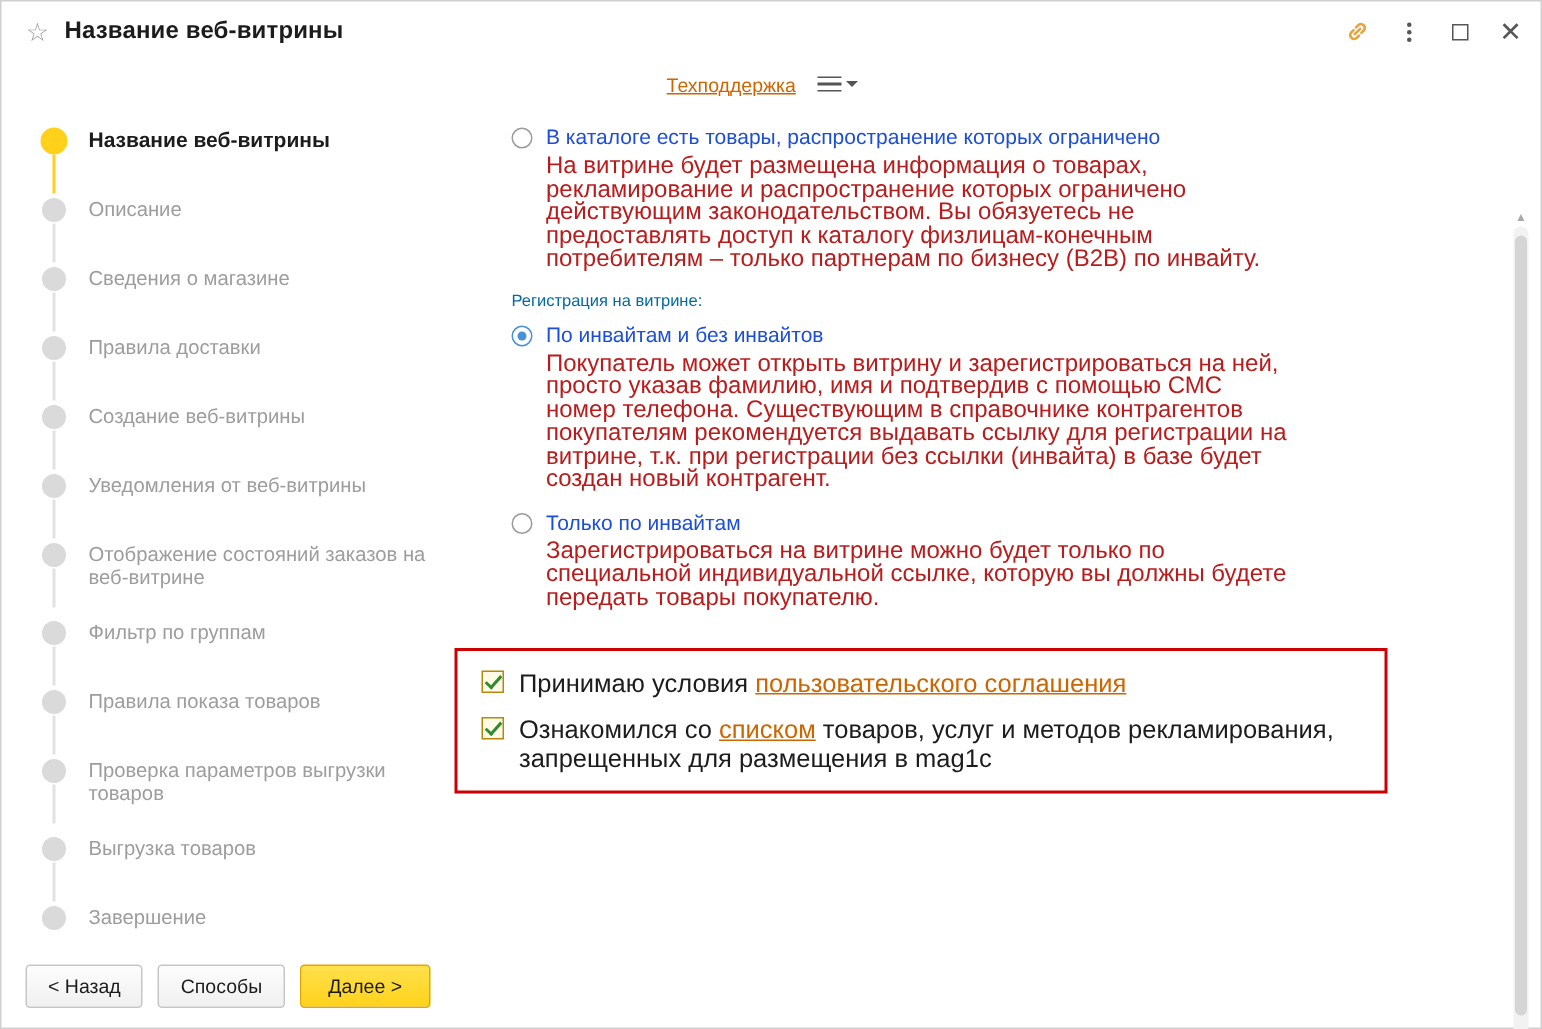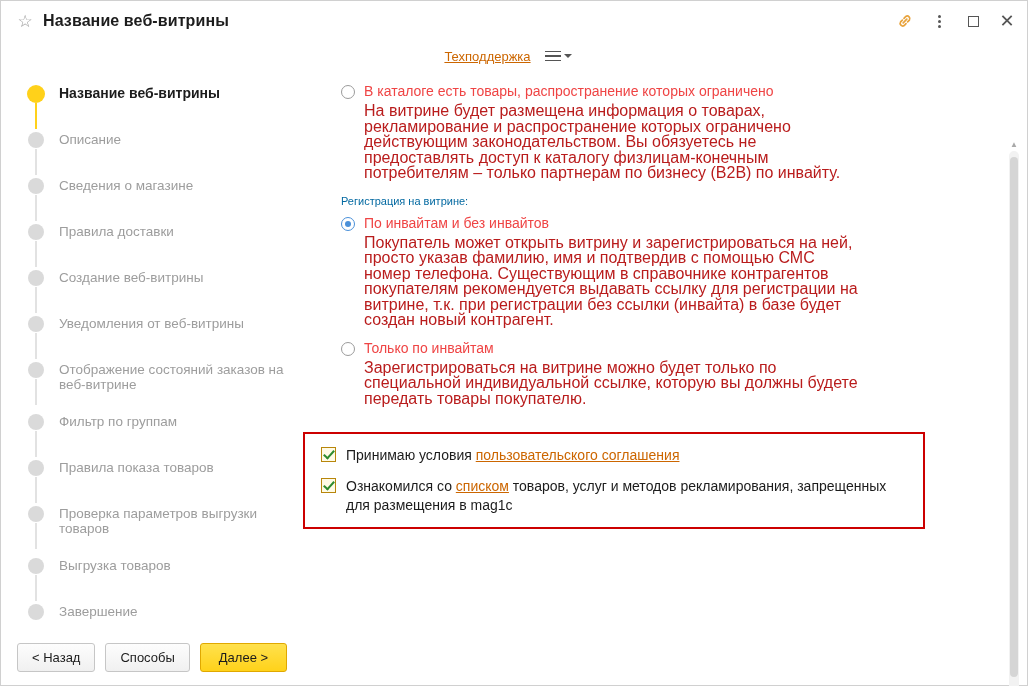--- a/index.html
+++ b/index.html
@@ -217,21 +217,21 @@
     left: 50%;
     top: 50%;
     transform: translate(-50%, -50%);
     width: 6px;
     height: 6px;
     border-radius: 50%;
     background: #4a90d9;
   }
   .radio-label {
     font-size: 14px;
-    color: #ef4444;
+    color: #1d4ed8;
     line-height: 17px;
   }
   .helptext {
     margin: 3px 0 0 23px;
     font-size: 16px;
     color: #b91c1c;
     line-height: 15.5px;
     max-width: 500px;
   }
   .section-label {
@@ -269,21 +269,21 @@
     position: absolute;
     left: 4px;
     top: 0px;
     width: 4px;
     height: 9px;
     border: solid #2e8b2e;
     border-width: 0 2.2px 2.2px 0;
     transform: rotate(42deg);
   }
   .agree-text {
-    font-size: 14px;
+    font-size: 17px;
     color: #1c1c1c;
     line-height: 19px;
     max-width: 560px;
   }
   .inline-link {
     color: #cc6600;
     text-decoration: underline;
     cursor: pointer;
   }
   

